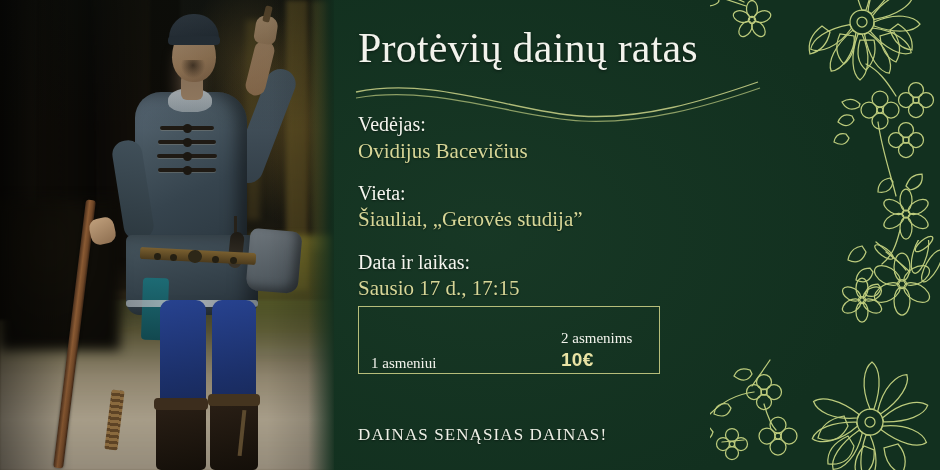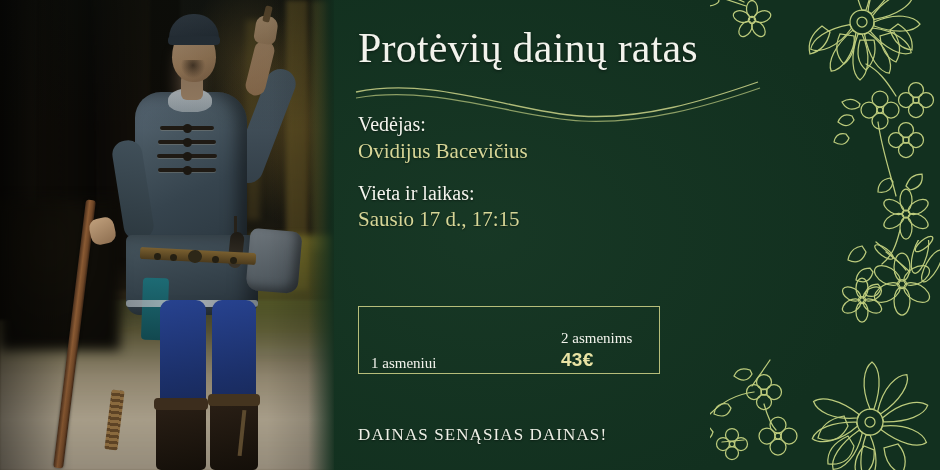--- a/index.html
+++ b/index.html
@@ -391,32 +391,36 @@
       <path d="M12 14 C 90 -2, 170 34, 236 38 C 300 42, 362 22, 414 4" fill="none" stroke="#b9c47e" stroke-width="1.3" opacity=".95"></path>
       <path d="M12 20 C 92 6, 172 40, 238 43 C 302 46, 364 28, 416 10" fill="none" stroke="#aab975" stroke-width="1.2" opacity=".8"></path>
     </svg>
 
     <div id="details">
       <div class="row">
         <span class="lbl">Vedėjas:</span>
         <span class="val">Ovidijus Bacevičius</span>
       </div>
       <div class="row">
-        <span class="lbl">Vieta ir laikas:</span>
+        <span class="lbl">Vieta:</span>
+        <span class="val">Šiauliai, „Gerovės studija”</span>
+      </div>
+      <div class="row">
+        <span class="lbl">Data ir laikas:</span>
         <span class="val">Sausio 17 d., 17:15</span>
       </div>
     </div>
 
     <div id="price-box">
       <div class="price-col">
         <span class="p-label">1 asmeniui</span>
       </div>
       <div class="price-col">
         <span class="p-label">2 asmenims</span>
-        <span class="p-amount">43€</span>
+        <span class="p-amount">10€</span>
       </div>
     </div>
 
     <div id="tagline">DAINAS SENĄSIAS DAINAS!</div>
 
     <svg id="floral-tr" viewBox="0 0 230 270">
       <g fill="none" stroke="#bccb7c" stroke-width="1.25" stroke-linecap="round">
 
         <g transform="translate(152,22)">
           <circle cx="0" cy="0" r="12"></circle>

